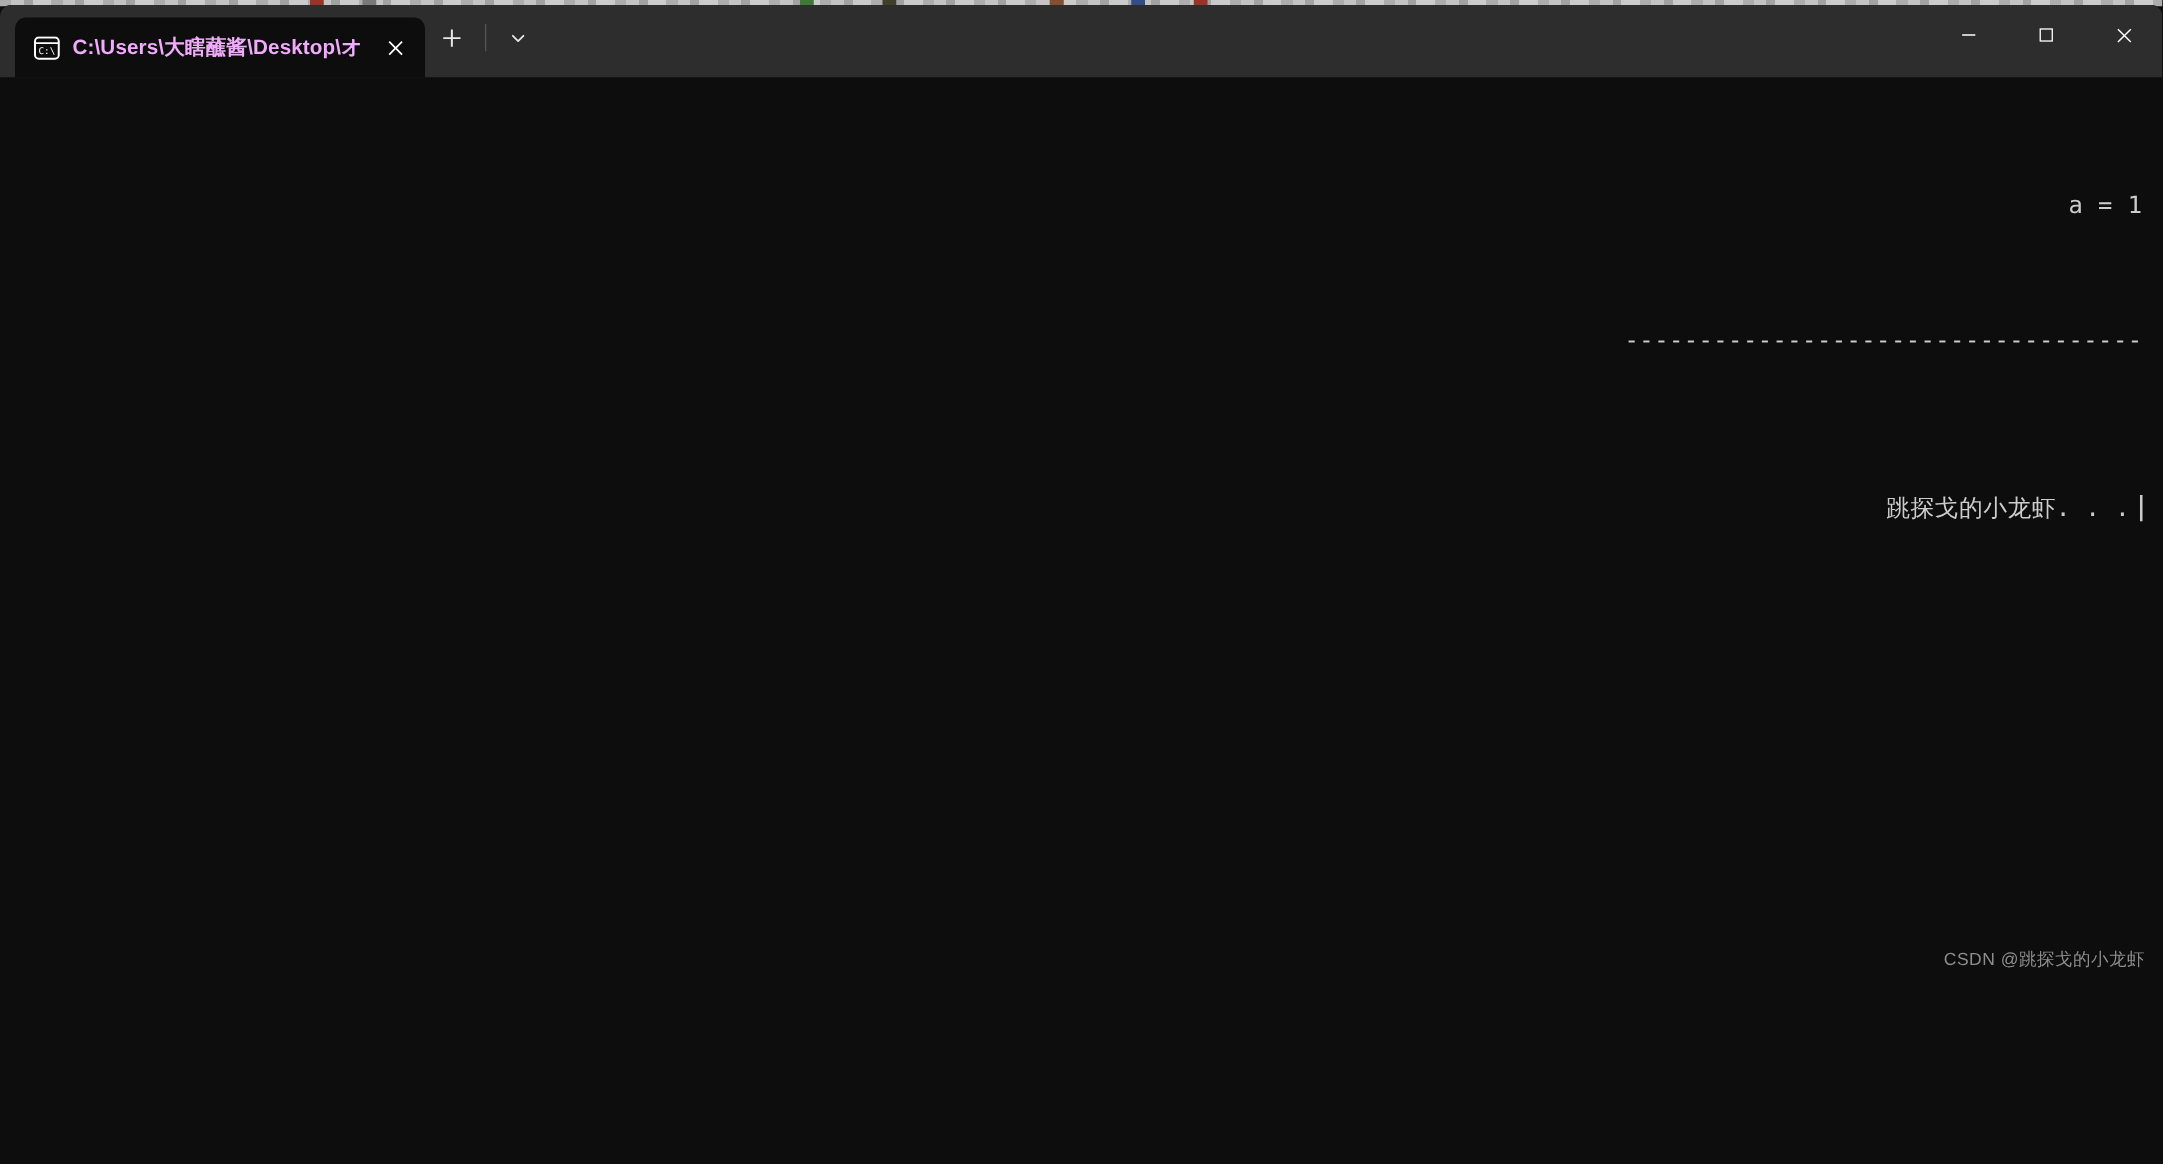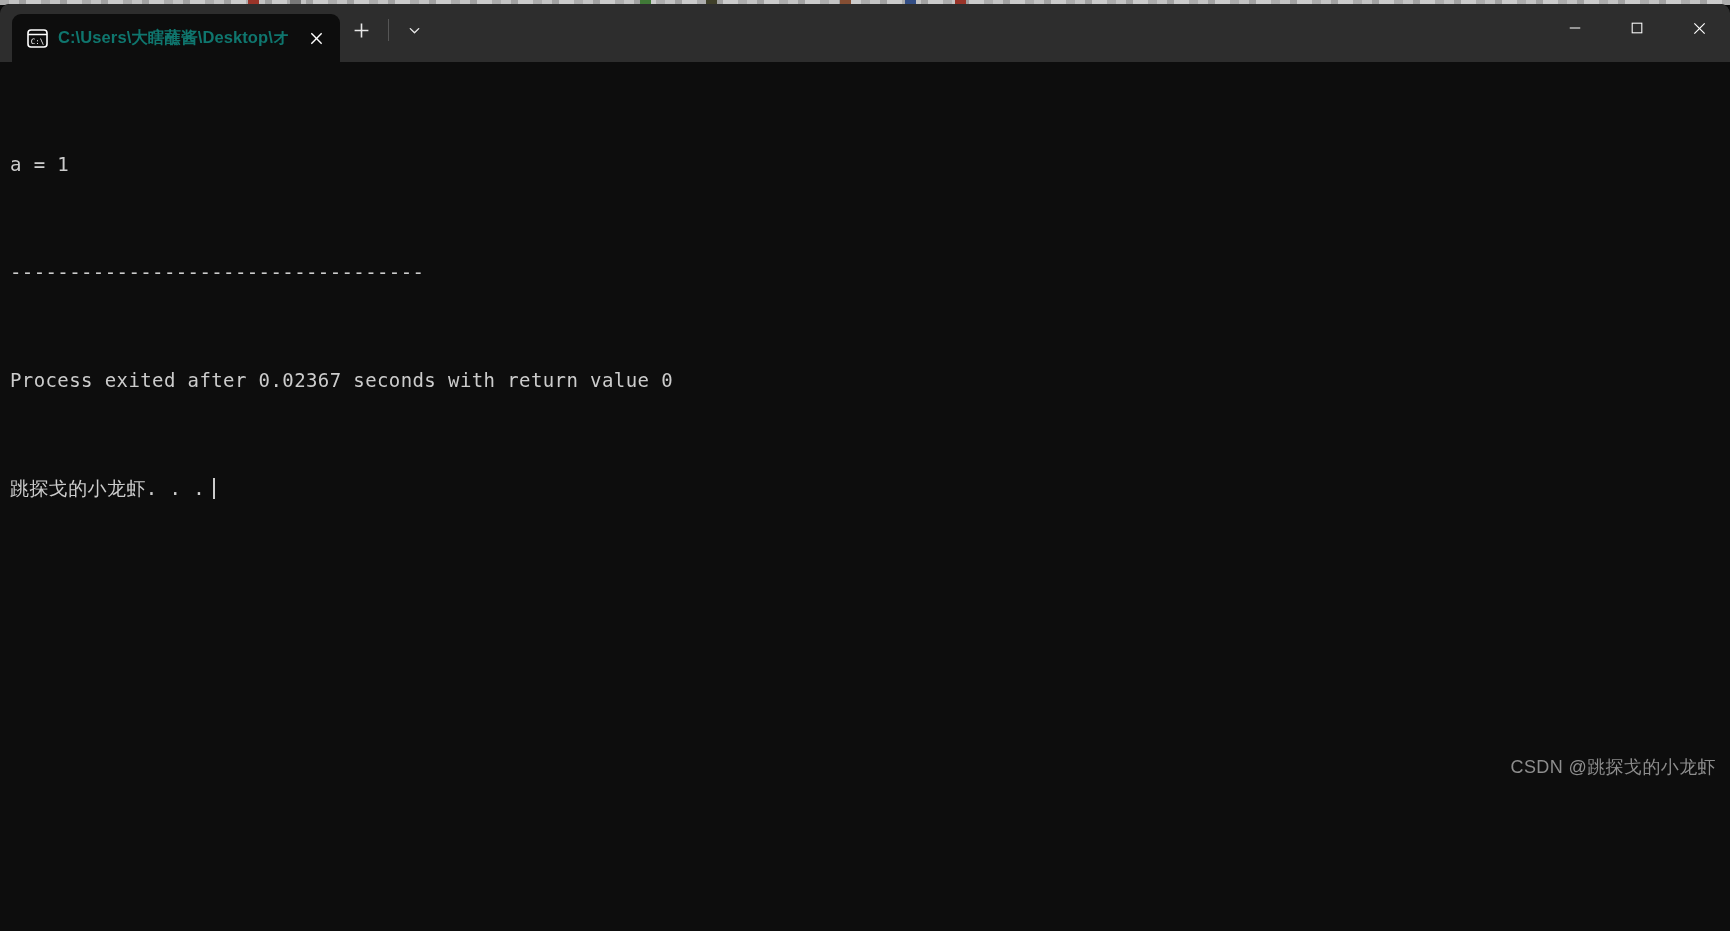--- a/index.html
+++ b/index.html
@@ -86,21 +86,21 @@
     display: block;
   }
 
   .tab-title {
     flex: 1 1 auto;
     font-size: 16.5px;
     font-weight: 600;
     letter-spacing: .1px;
     white-space: nowrap;
     overflow: hidden;
-    color: #0f766e;
+    color: #f0abfc;
   }
 
   .tab-close {
     flex: 0 0 auto;
     width: 34px;
     height: 34px;
     display: flex;
     align-items: center;
     justify-content: center;
     border-radius: 4px;
@@ -151,40 +151,41 @@
     position: relative;
     height: 731px;
     background: #0d0d0d;
     padding: 8px 16px 0 10px;
     font-family: "DejaVu Sans Mono", "Liberation Mono", monospace;
     font-size: 19px;
     line-height: 27px;
     color: #cccccc;
     white-space: pre;
     letter-spacing: 0.4px;
+    text-align: right;
   }
 
   .term-line { height: 27px; }
 
   #cursor-block {
     display: inline-block;
     width: 2px;
     height: 21px;
     background: #cccccc;
     vertical-align: -4px;
     margin-left: 8px;
   }
 
   
   #watermark {
     position: absolute;
     right: 14px;
     bottom: 12px;
     font-family: "Liberation Sans", sans-serif;
-    font-size: 18px;
+    font-size: 14px;
     color: #8d8d8d;
     letter-spacing: .4px;
     white-space: nowrap;
   }
 </style>
 </head>
 <body>
 
 <div id="desktop-sliver">
   <div class="blip" style="left:248px;  background:#b23b2e;"></div>
@@ -259,19 +260,18 @@
       </span>
     </div>
   </div>
 
   <div id="terminal-body">
 
     <div class="term-line">a = 1</div>
 
     <div class="term-line">-----------------------------------</div>
 
-    <div class="term-line">Process exited after 0.02367 seconds with return value 0</div>
 
     <div class="term-line"><span>跳探戈的小龙虾. . .</span><span id="cursor-block"></span></div>
 
     <div id="watermark">CSDN @跳探戈的小龙虾</div>
   </div>
 </div>
 
 </body></html>

